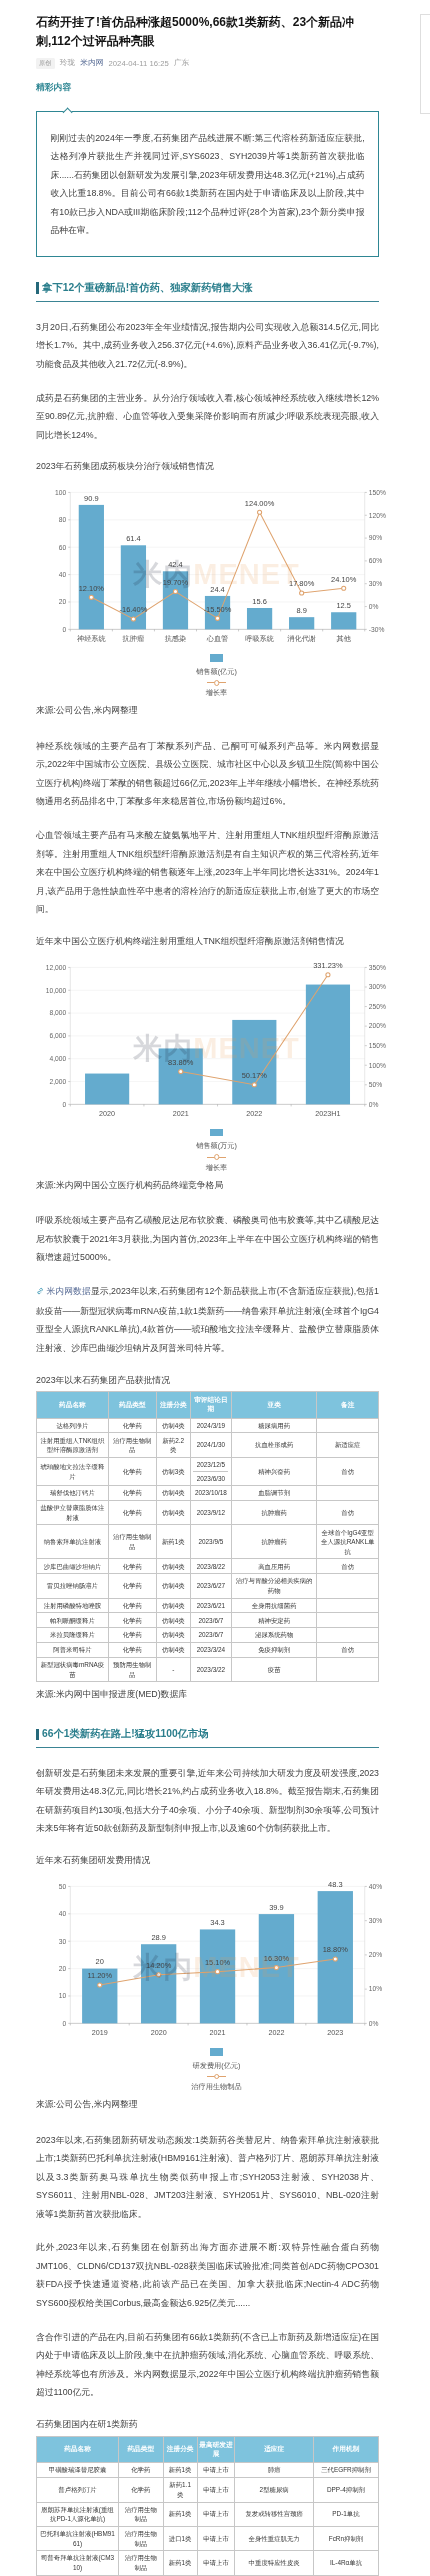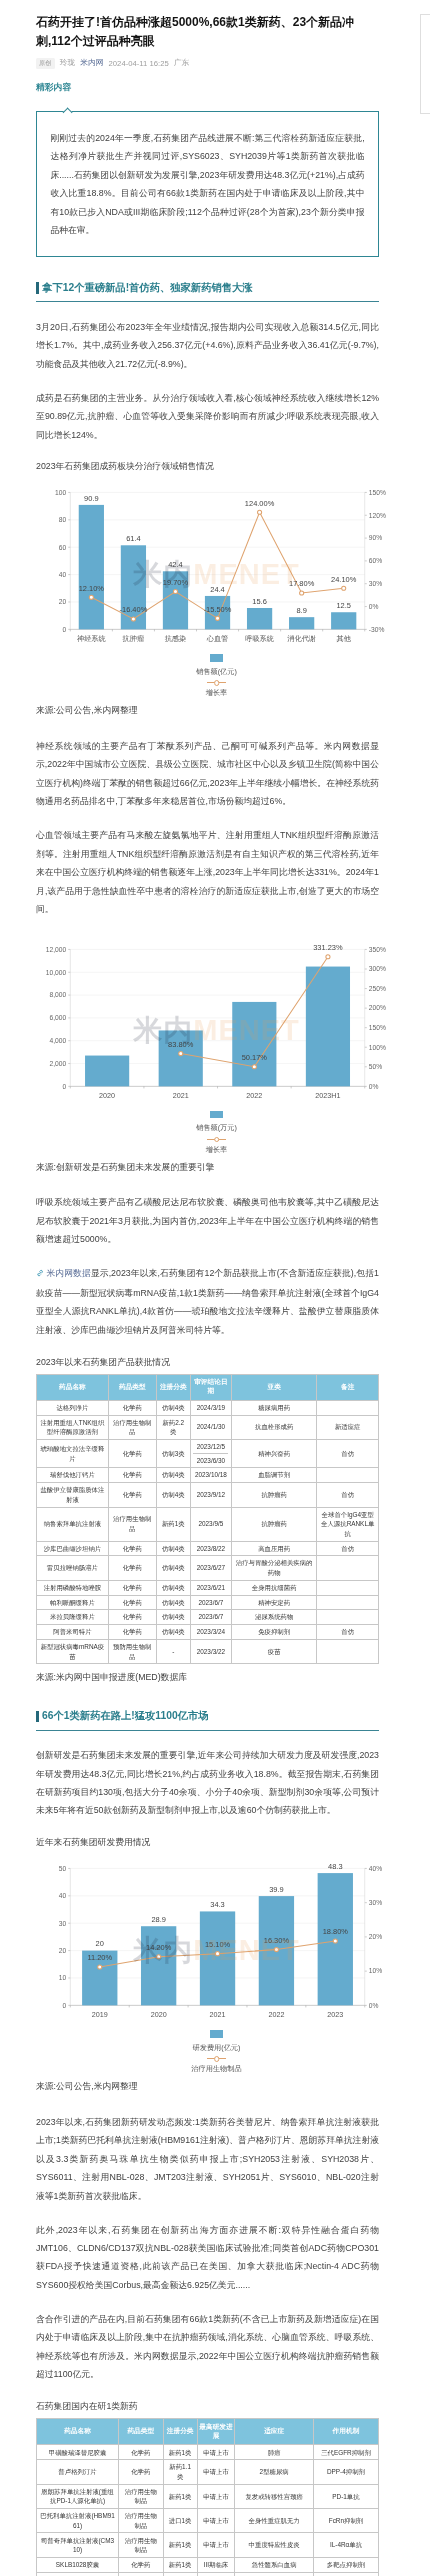--- a/index.html
+++ b/index.html
@@ -162,20 +162,21 @@
           <span>增长率</span>
         </div>
       </div>
     <p class="source">来源:公司公告,米内网整理</p>
   </div>
 
   <p class="body">神经系统领域的主要产品有丁苯酞系列产品、己酮可可碱系列产品等。米内网数据显示,2022年中国城市公立医院、县级公立医院、城市社区中心以及乡镇卫生院(简称中国公立医疗机构)终端丁苯酞的销售额超过66亿元,2023年上半年继续小幅增长。在神经系统药物通用名药品排名中,丁苯酞多年来稳居首位,市场份额均超过6%。</p>
   <p class="body">心血管领域主要产品有马来酸左旋氨氯地平片、注射用重组人TNK组织型纤溶酶原激活剂等。注射用重组人TNK组织型纤溶酶原激活剂是有自主知识产权的第三代溶栓药,近年来在中国公立医疗机构终端的销售额逐年上涨,2023年上半年同比增长达331%。2024年1月,该产品用于急性缺血性卒中患者的溶栓治疗的新适应症获批上市,创造了更大的市场空间。</p>
 
   <div class="figure">
+    <p class="caption">近年来中国公立医疗机构终端注射用重组人TNK组织型纤溶酶原激活剂销售情况</p>
     <div class="chart">
         <svg width="361" height="175" viewBox="0 0 700 340">
           <line x1="66" y1="296" x2="638" y2="296" stroke="#9a9a9a" stroke-width="1"></line>
           <line x1="62" y1="296" x2="66" y2="296" stroke="#9a9a9a"></line>
           <text class="tick" x="58" y="300.5" text-anchor="end">0</text>
           <line x1="66" y1="251.66666666666669" x2="638" y2="251.66666666666669" stroke="#ebebeb" stroke-width="1"></line>
           <line x1="62" y1="251.66666666666669" x2="66" y2="251.66666666666669" stroke="#9a9a9a"></line>
           <text class="tick" x="58" y="256.1666666666667" text-anchor="end">2,000</text>
           <line x1="66" y1="207.33333333333334" x2="638" y2="207.33333333333334" stroke="#ebebeb" stroke-width="1"></line>
           <line x1="62" y1="207.33333333333334" x2="66" y2="207.33333333333334" stroke="#9a9a9a"></line>
@@ -234,21 +235,21 @@
         <div class="wm"><b>米内</b><span>MENET</span></div>
         <div class="legend">
           <span class="sw" style="background:#64abce"></span>
           <span>销售额(万元)</span>
           <span class="lm" style="border-color:#dfa36e">
             <i style="border-color:#dfa36e"></i>
           </span>
           <span>增长率</span>
         </div>
       </div>
-    <p class="source">来源:创新研发是石药集团未来发展的重要引擎</p>
+    <p class="source">来源:米内网中国公立医疗机构药品终端竞争格局</p>
   </div>
 
   <p class="body">呼吸系统领域主要产品有乙磺酸尼达尼布软胶囊、磷酸奥司他韦胶囊等,其中乙磺酸尼达尼布软胶囊于2021年3月获批,为国内首仿,2023年上半年在中国公立医疗机构终端的销售额增速超过5000%。</p>
 
   <p class="body">
     <span class="link-icon"><svg width="8.2" height="8.2" viewBox="0 0 16 16" fill="none">
           <path d="M6 10l4-4" stroke="#2f8fae" stroke-width="1.6" stroke-linecap="round"></path>
           <path d="M7.2 4.6l1.2-1.2a2.4 2.4 0 113.4 3.4l-1.2 1.2" stroke="#2f8fae" stroke-width="1.6" stroke-linecap="round"></path>
           <path d="M8.8 11.4l-1.2 1.2a2.4 2.4 0 11-3.4-3.4l1.2-1.2" stroke="#2f8fae" stroke-width="1.6" stroke-linecap="round"></path>
         </svg></span><a class="inline-link" href="#">米内网数据</a><span>显示,2023年以来,石药集团有12个新品获批上市(不含新适应症获批),包括1款疫苗——新型冠状病毒mRNA疫苗,1款1类新药——纳鲁索拜单抗注射液(全球首个IgG4亚型全人源抗RANKL单抗),4款首仿——琥珀酸地文拉法辛缓释片、盐酸伊立替康脂质体注射液、沙库巴曲缬沙坦钠片及阿普米司特片等。</span>

